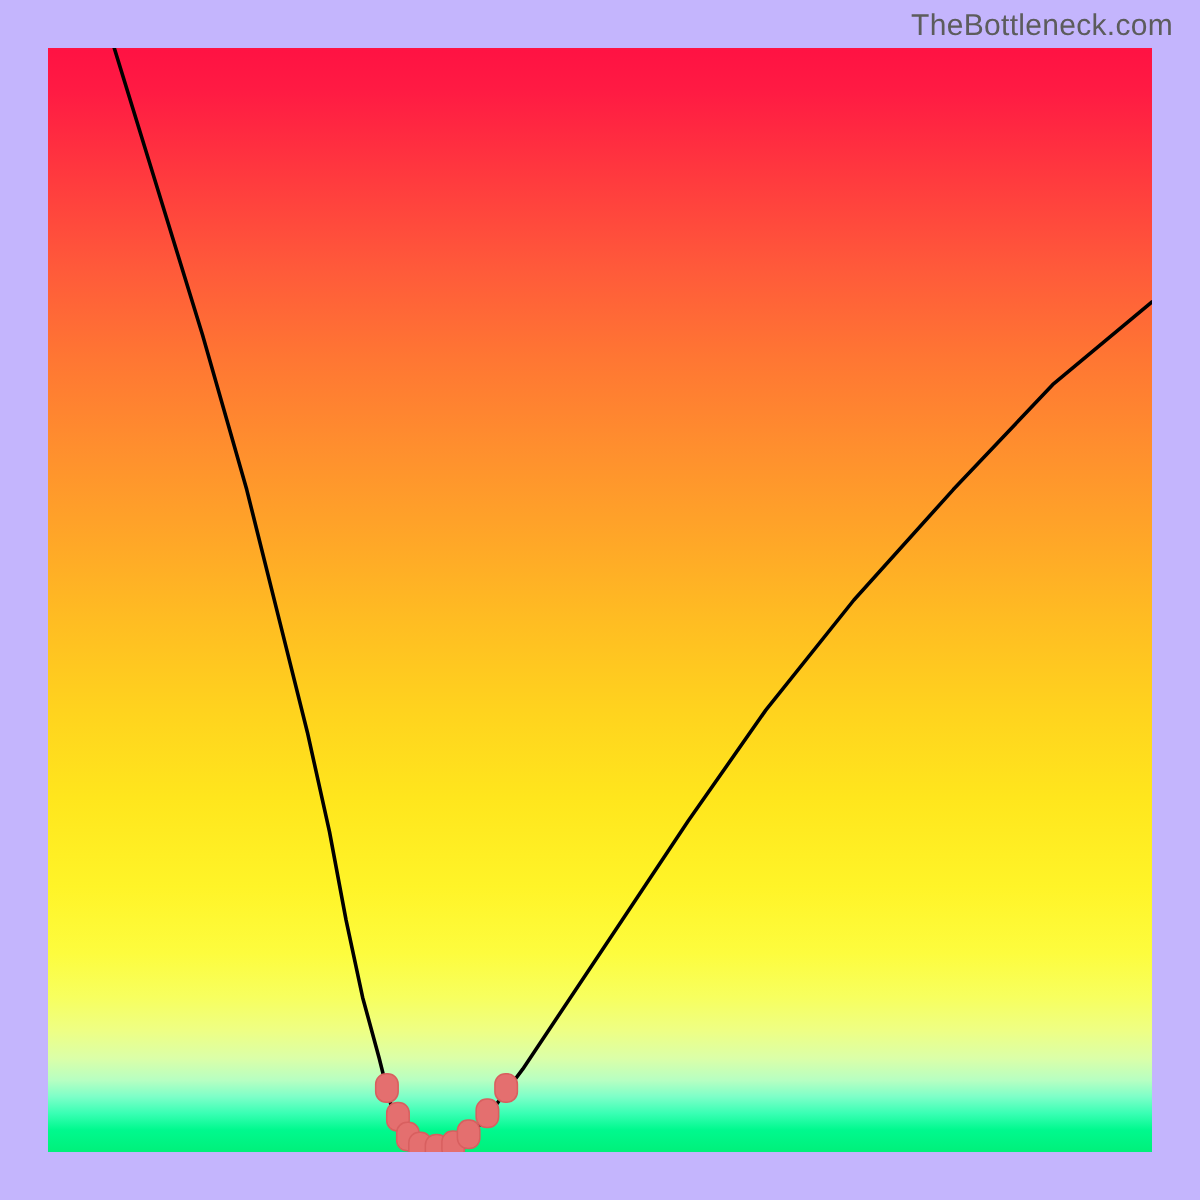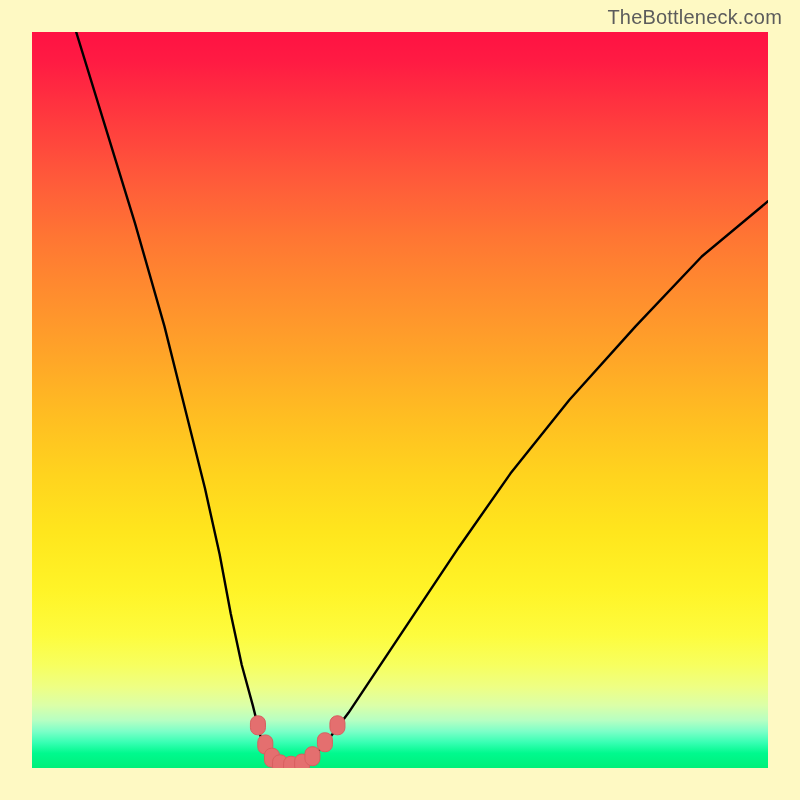--- a/index.html
+++ b/index.html
@@ -10,21 +10,21 @@
     overflow: hidden;
     background: #000;
     font-family: Arial, Helvetica, sans-serif;
   }
   .frame {
     position: absolute;
     left: 0;
     top: 0;
     width: 800px;
     height: 800px;
-    background: #fef9c3;
+    background: #c4b5fd;
   }
   .plot-area {
     position: absolute;
     left: 32px;
     top: 32px;
     width: 736px;
     height: 736px;
     overflow: hidden;
   }
   .gradient {

